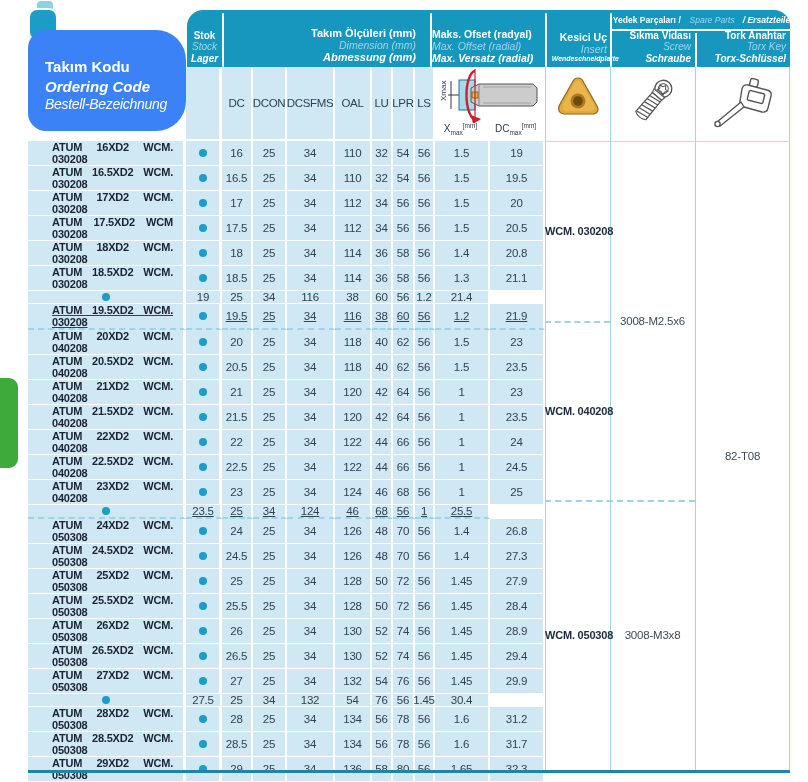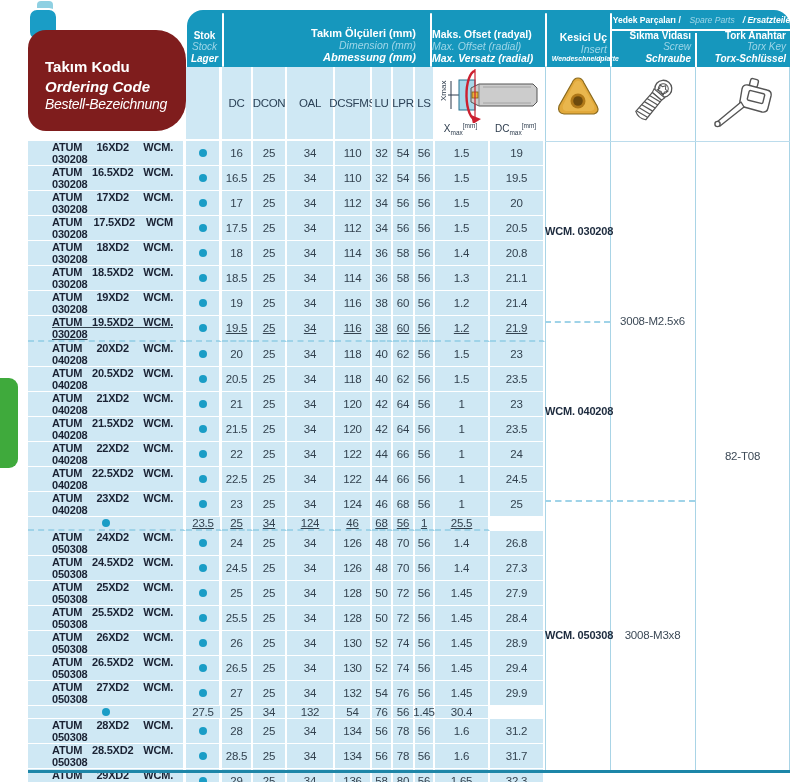--- a/index.html
+++ b/index.html
@@ -4,21 +4,21 @@
 <style>
   html,body{margin:0;padding:0;background:#fff;}
   #canvas{position:relative;width:808px;height:782px;background:#fff;overflow:hidden;
           font-family:"Liberation Sans","DejaVu Sans",sans-serif;-webkit-font-smoothing:antialiased;}
 
   
   .bm-cap{position:absolute;left:37px;top:1px;width:16px;height:16px;border-radius:4px;background:#8fd0e2;}
   .bm-body{position:absolute;left:28px;top:8px;width:30px;height:33px;border-radius:9px;background:#1a9dc6;border:2px solid #fff;box-sizing:border-box;}
 
   
-  .red-box{position:absolute;left:28px;top:30px;width:158px;height:101px;background:#7f1d1d;
+  .red-box{position:absolute;left:28px;top:30px;width:158px;height:101px;background:#3b82f6;
            border-radius:18px 30px 30px 18px;color:#fff;display:flex;flex-direction:column;
            justify-content:center;padding:10px 6px 0 17px;box-sizing:border-box;line-height:1.28;}
   .red-box .l1{font-weight:bold;font-size:15px;}
   .red-box .l2{font-weight:bold;font-style:italic;font-size:15px;}
   .red-box .l3{font-style:italic;font-size:14px;letter-spacing:-0.3px;}
 
   
   .teal-band{position:absolute;left:187px;top:10px;width:603px;height:57px;background:#1697bd;
              border-radius:16px 16px 0 0;color:#fff;}
   .hsec{position:absolute;bottom:0;display:flex;flex-direction:column;justify-content:flex-end;
@@ -149,22 +149,22 @@
       <span class="b">Tork Anahtar</span>
       <span class="i">Torx Key</span>
       <span class="bi">Torx-Schlüssel</span>
     </div>
   </div>
 
   <div class="subhead">
     <div class="cell"></div>
     <div class="cell">DC</div>
     <div class="cell">DCON</div>
+    <div class="cell">DCSFMS</div>
     <div class="cell">OAL</div>
-    <div class="cell">DCSFMS</div>
     <div class="cell">LU</div>
     <div class="cell">LPR</div>
     <div class="cell">LS</div>
   </div>
 
   <div class="off-cell">
     <svg width="110" height="56" viewBox="0 0 110 56">
       <text x="11" y="34" font-size="8" fill="#2c3b4c" transform="rotate(-90 11 34)">Xmax</text>
       <line x1="16" y1="14" x2="16" y2="42" stroke="#2c3b4c" stroke-width="1"></line>
       <line x1="13" y1="28" x2="24" y2="28" stroke="#2c3b4c" stroke-width="1"></line>
@@ -332,23 +332,20 @@
     <div class="c">25</div>
     <div class="c">34</div>
     <div class="c">114</div>
     <div class="c">36</div>
     <div class="c">58</div>
     <div class="c">56</div>
     <div class="c">1.3</div>
     <div class="c">21.1</div>
   </div>
       <div class="row">
-    <div class="c code">
-          <div>ATUM 19XD2 WCM. 030208</div>
-        </div>
     <div class="c stock">
           <span class="dot" style="visibility: visible;"></span>
         </div>
     <div class="c">19</div>
     <div class="c">25</div>
     <div class="c">34</div>
     <div class="c">116</div>
     <div class="c">38</div>
     <div class="c">60</div>
     <div class="c">56</div>

